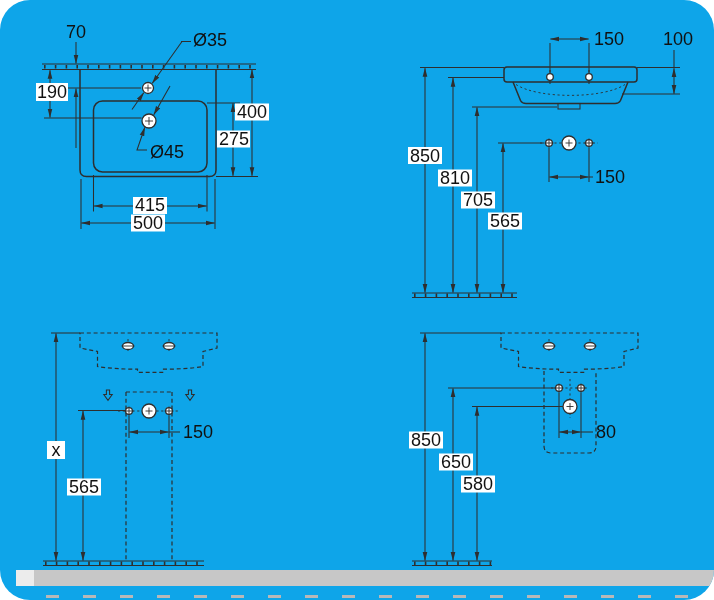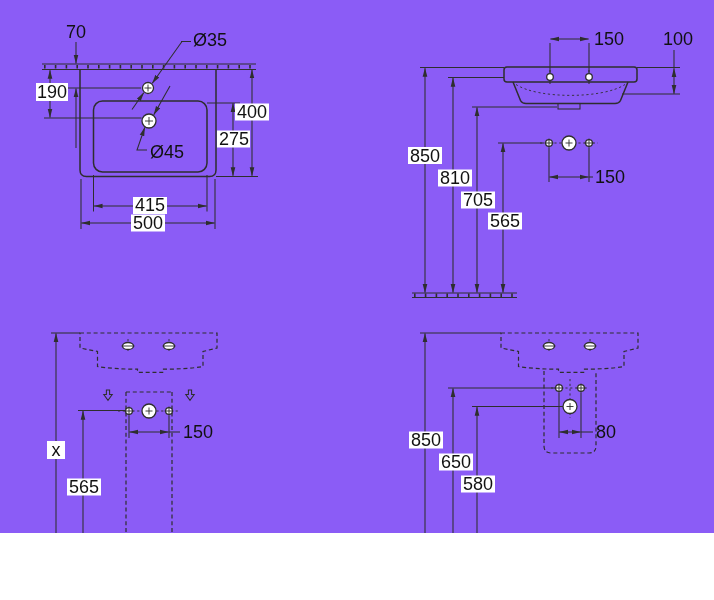--- a/index.html
+++ b/index.html
@@ -1,17 +1,17 @@
 <!DOCTYPE html>
 <html><head>
 <meta charset="utf-8">
 <style>
   html,body{margin:0;padding:0;background:#fff;}
-  .canvas{position:relative;width:714px;height:533px;background:#8b5cf6;overflow:hidden;
-          font-family:"Liberation Sans",sans-serif;}
+  .canvas{position:relative;width:714px;height:600px;background:#0ea5e9;overflow:hidden;
+          font-family:"Liberation Sans",sans-serif;border-radius:30px;}
   svg{display:block}
   .ln   {stroke:#2e2e2e;stroke-width:1.5;fill:none;stroke-linecap:butt;}
   .thin {stroke:#2e2e2e;stroke-width:1.05;fill:none;}
   .dim  {stroke:#2e2e2e;stroke-width:1.05;fill:none;}
   .dash {stroke:#2e2e2e;stroke-width:1.2;fill:none;stroke-dasharray:4 2.8;}
   .cdash{stroke:#2e2e2e;stroke-width:.9;fill:none;stroke-dasharray:2.2 2.6;}
   .tick {stroke:#2e2e2e;stroke-width:3.6;fill:none;stroke-dasharray:1.6 9.2;}
   .hole {fill:#fff;stroke:#2e2e2e;stroke-width:1.3;}
   .cross{stroke:#2e2e2e;stroke-width:.9;fill:none;}
   text.d{font:18px "Liberation Sans",sans-serif;fill:#111;}

